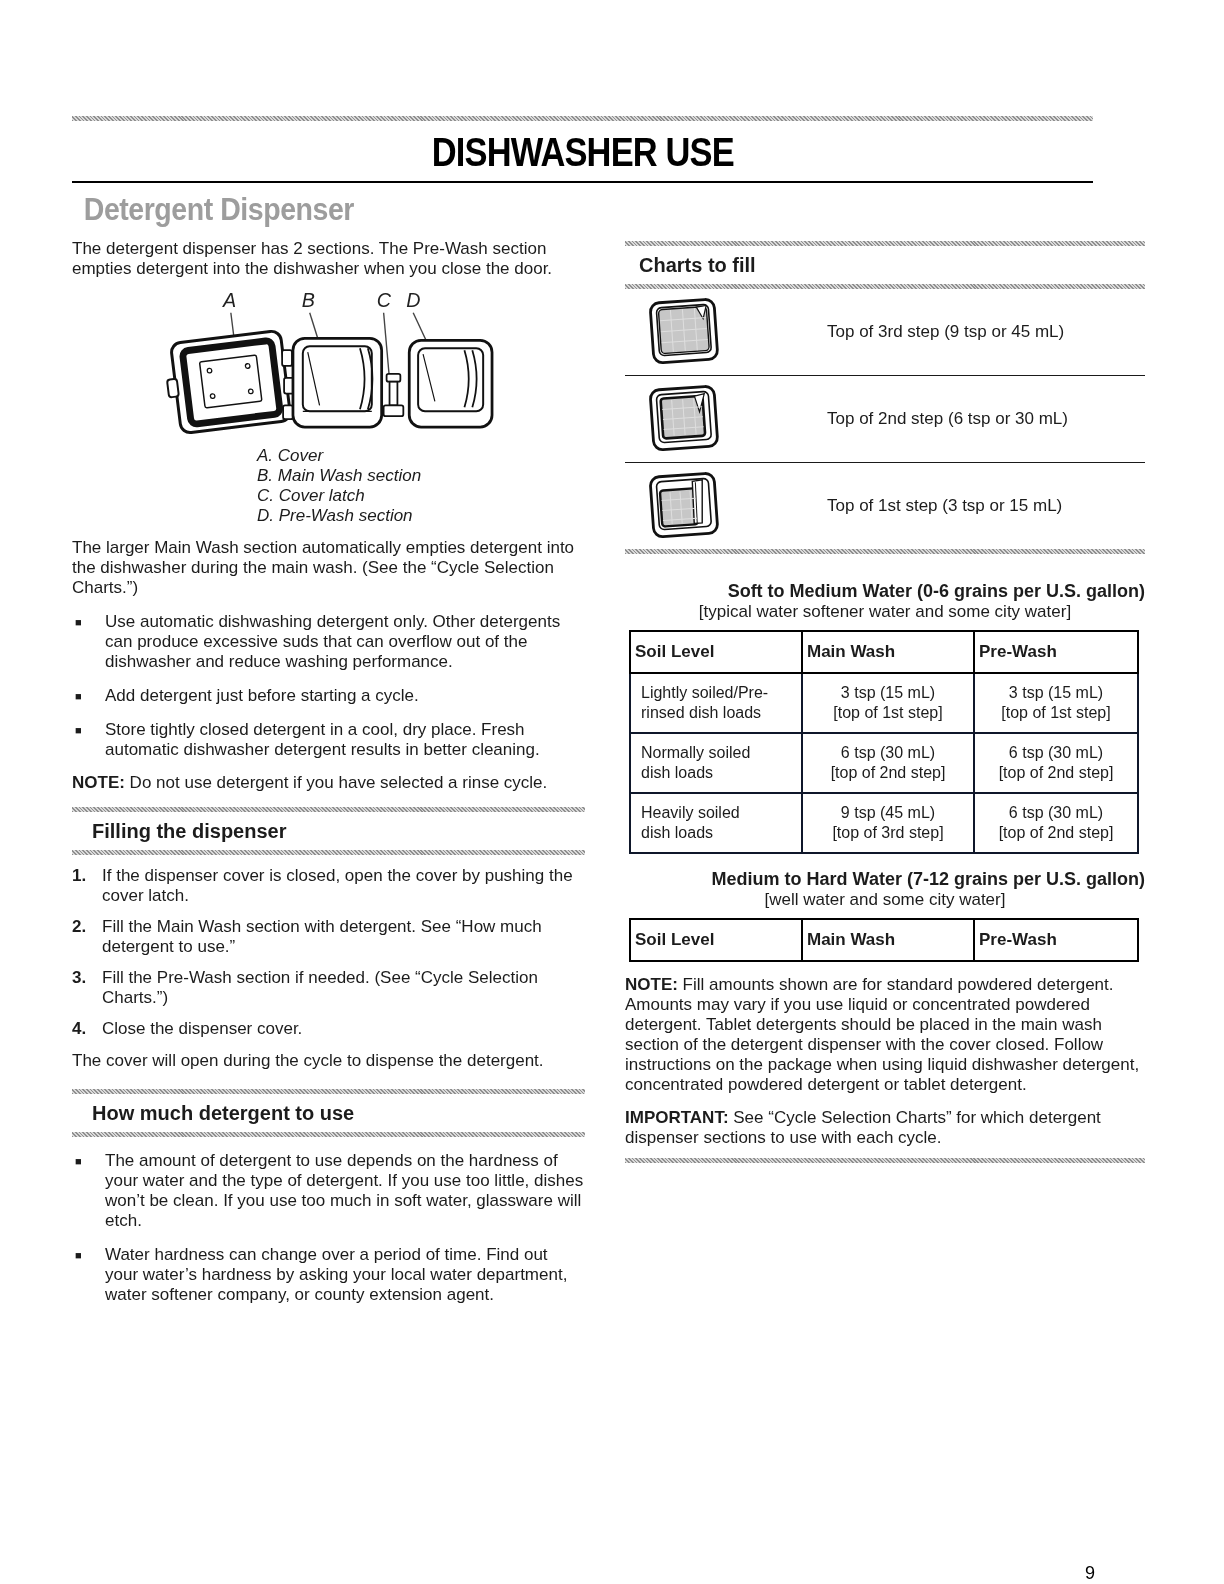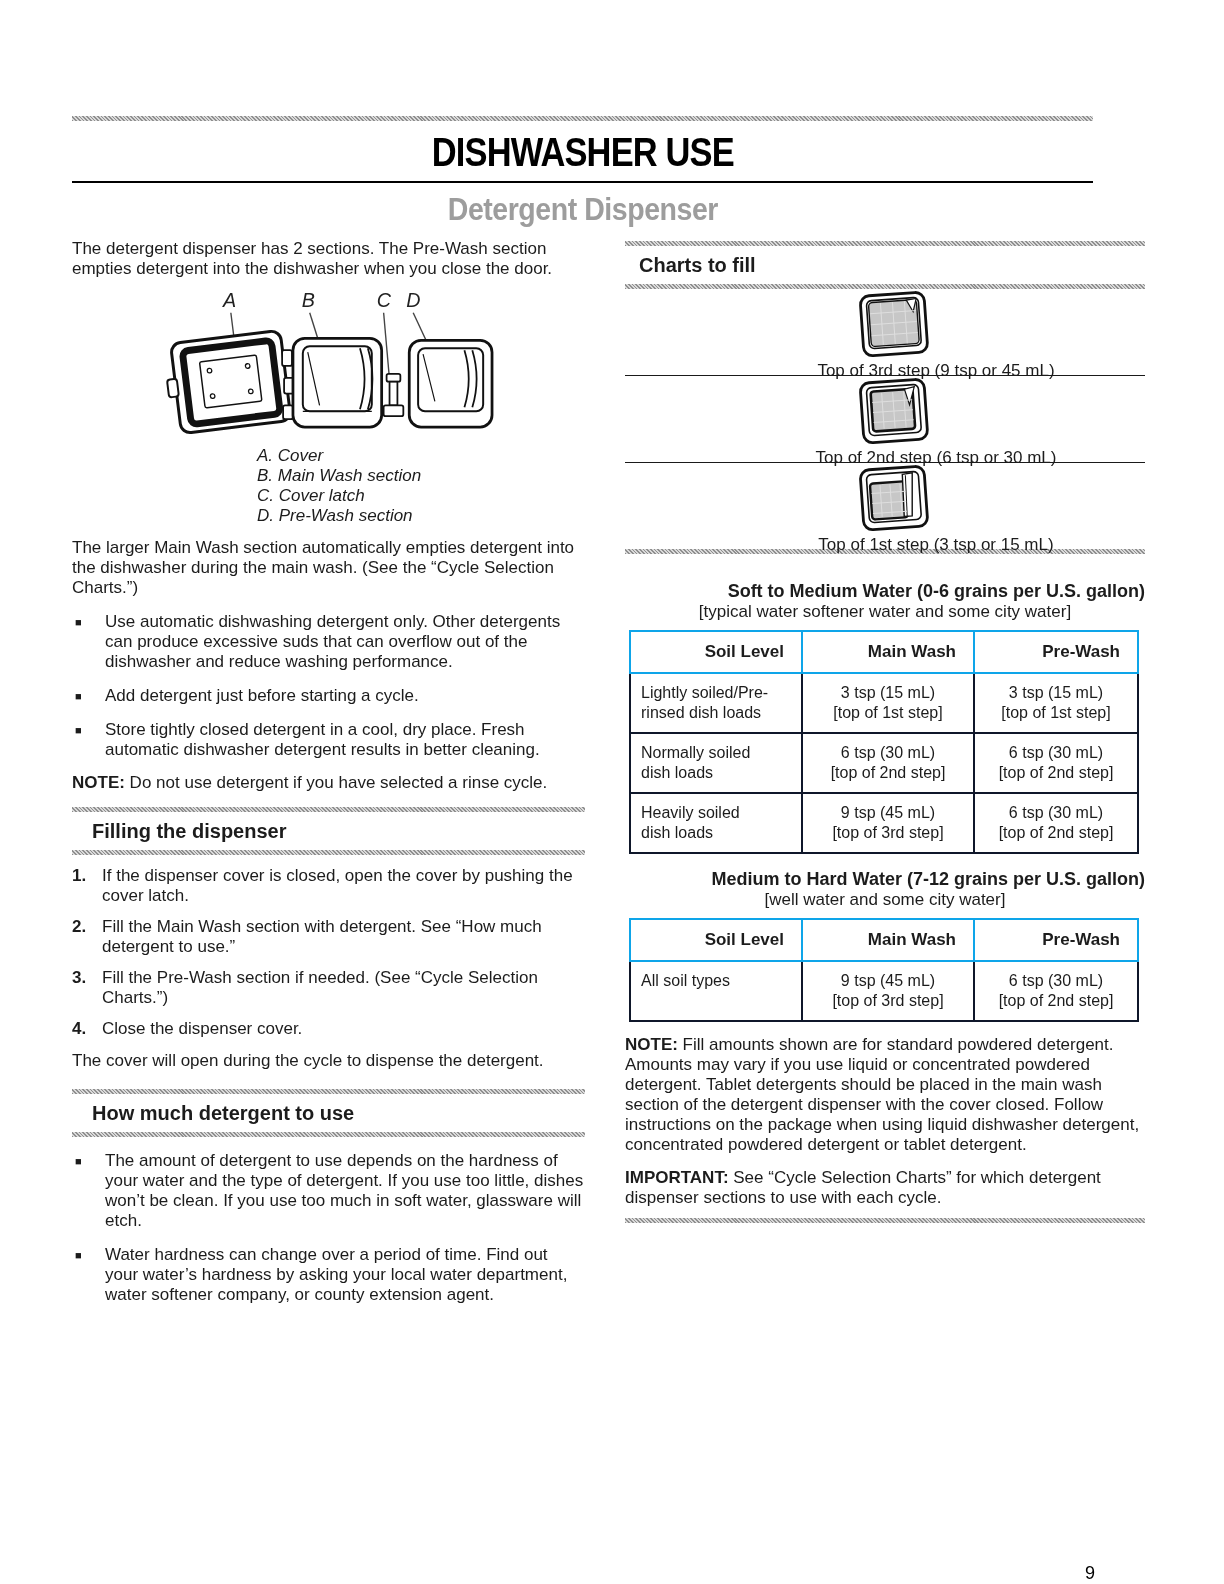--- a/index.html
+++ b/index.html
@@ -15,21 +15,21 @@
     height:5px;
     background:repeating-linear-gradient(45deg,#8f8f8f 0 1.2px,#dadada 1.2px 2.6px);
   }
   .rule-black { border-top:2px solid #000; height:0; }
 
   .doc-title { text-align:center; margin:8px 0 6px 0; }
   .doc-title .t {
     display:inline-block; font-weight:bold; font-size:41px; line-height:46px;
     transform:scaleX(0.84); transform-origin:center; letter-spacing:-1px; color:#000;
   }
-  .doc-subtitle { text-align:center; margin:10px 0 0 0; }
+  .doc-subtitle { text-align:left; margin:10px 0 0 0; }
   .doc-subtitle .t {
     display:inline-block; font-weight:bold; font-size:31px; line-height:34px;
     color:#9d9d9d; transform:scaleX(0.92); transform-origin:center; letter-spacing:-0.5px;
   }
 
   .columns { display:flex; margin-top:12px; }
   .col-left  { width:513px; margin-right:40px; flex:none; }
   .col-right { width:520px; flex:none; }
 
   p { margin:0; line-height:20px; }
@@ -47,31 +47,31 @@
   .sec-hdr { margin-top:14px; }
   .sec-hdr .hdr-text { font-weight:bold; font-size:20px; line-height:22px; padding:8px 0 8px 20px; }
   .sec-hdr.right-hdr .hdr-text { padding-left:14px; }
 
   
   .diagram-wrap { margin:10px 0 0 82px; }
   .diagram-legend { margin:4px 0 0 185px; font-style:italic; }
   .diagram-legend div { line-height:20px; }
 
   
-  .wtf-row { display:flex; align-items:center; height:86px;flex-direction:column; }
+  .wtf-row { display:flex; align-items:center; height:86px; }
   .wtf-row.sep { border-bottom:1.8px solid #1a1a1a; }
   .wtf-img { flex:none; width:80px; margin-left:20px; }
   .wtf-label { margin-left:102px; line-height:20px; }
 
   
   .tbl-caption { text-align:right; font-weight:bold; font-size:18px; line-height:22px; margin-top:26px; }
   .tbl-subcaption { text-align:center; font-size:17px; line-height:20px; }
   table.fill-table { border-collapse:collapse; width:508px; margin:8px 0 0 4px; font-size:16px; table-layout:fixed; }
   table.fill-table th {
-    border:2px solid #0ea5e9; font-size:17px; font-weight:bold; padding:10px 17px; text-align:right;
+    border:2px solid #000000; font-size:17px; font-weight:bold; padding:10px 4px; text-align:left;
   }
   table.fill-table td {
     border:2px solid #0f172a; padding:9px 10px; line-height:20px; vertical-align:top; white-space:pre-line;
   }
   table.fill-table td.c { text-align:center; }
   col.soil { width:172px; } col.mainw { width:172px; } col.prew { width:164px; }
 
   .note-para { margin-top:13px; line-height:20px; }
 
   .bottom-hatch { margin-top:10px; }
@@ -345,27 +345,20 @@
               <col class="soil">
               <col class="mainw">
               <col class="prew">
             </colgroup>
           <tbody>
               <tr>
             <th>Soil Level</th>
             <th>Main Wash</th>
             <th>Pre-Wash</th>
           </tr>
-          <tr>
-            <td>All soil types</td>
-            <td class="c">9 tsp (45 mL)
-[top of 3rd step]</td>
-            <td class="c">6 tsp (30 mL)
-[top of 2nd step]</td>
-          </tr>
         </tbody>
           </table>
 
         <p class="note-para"><b>NOTE:</b><span> Fill amounts shown are for standard powdered detergent. Amounts may vary if you use liquid or concentrated powdered detergent. Tablet detergents should be placed in the main wash section of the detergent dispenser with the cover closed. Follow instructions on the package when using liquid dishwasher detergent, concentrated powdered detergent or tablet detergent.</span></p>
 
         <p class="note-para"><b>IMPORTANT:</b><span> See “Cycle Selection Charts” for which detergent dispenser sections to use with each cycle.</span></p>
 
         <div class="rule-hatch bottom-hatch"></div>
 
       </div>

